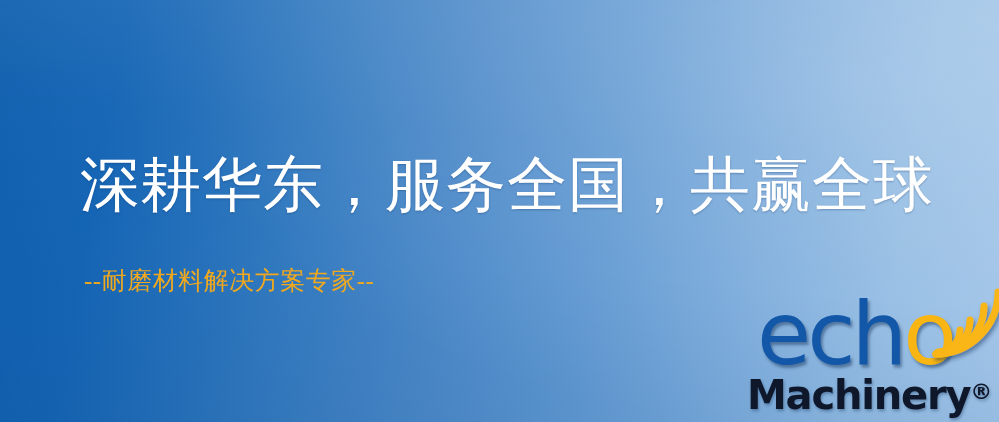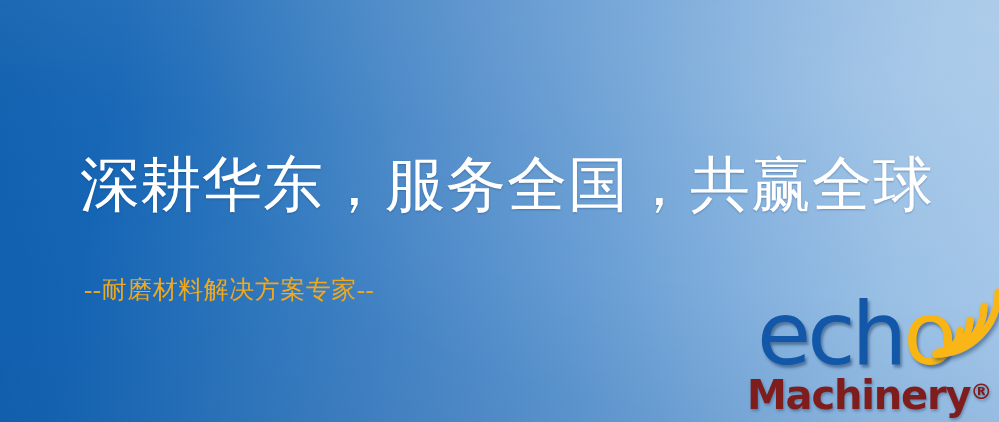--- a/index.html
+++ b/index.html
@@ -57,21 +57,21 @@
     font-weight: 400;
     letter-spacing: 1px;
     white-space: nowrap;
     text-shadow: 0 1px 2px rgba(0,40,90,0.30);
   }
 
   
   .subhead {
     position: absolute;
     left: 84px;
-    top: 275px;
+    top: 266px;
     color: #f0a81e;
     font-family: "Liberation Serif", "DejaVu Serif", serif;
     font-size: 25px;
     line-height: 30px;
     font-weight: 400;
     letter-spacing: 0.5px;
     white-space: nowrap;
   }
 
   
@@ -107,21 +107,21 @@
     overflow: visible;
   }
   .logo-sub {
     position: absolute;
     left: 2px;
     top: 78px;
     font-family: "DejaVu Sans", "Liberation Sans", sans-serif;
     font-size: 40px;
     font-weight: 700;
     letter-spacing: -1.2px;
-    color: #7f1d1d;
+    color: #0f172a;
     line-height: 44px;
     text-shadow: 1px 2px 3px rgba(10,40,80,0.35);
     white-space: nowrap;
   }
   .logo-sub .reg {
     font-size: 22px;
     vertical-align: 10px;
     letter-spacing: 0;
   }
 </style>

